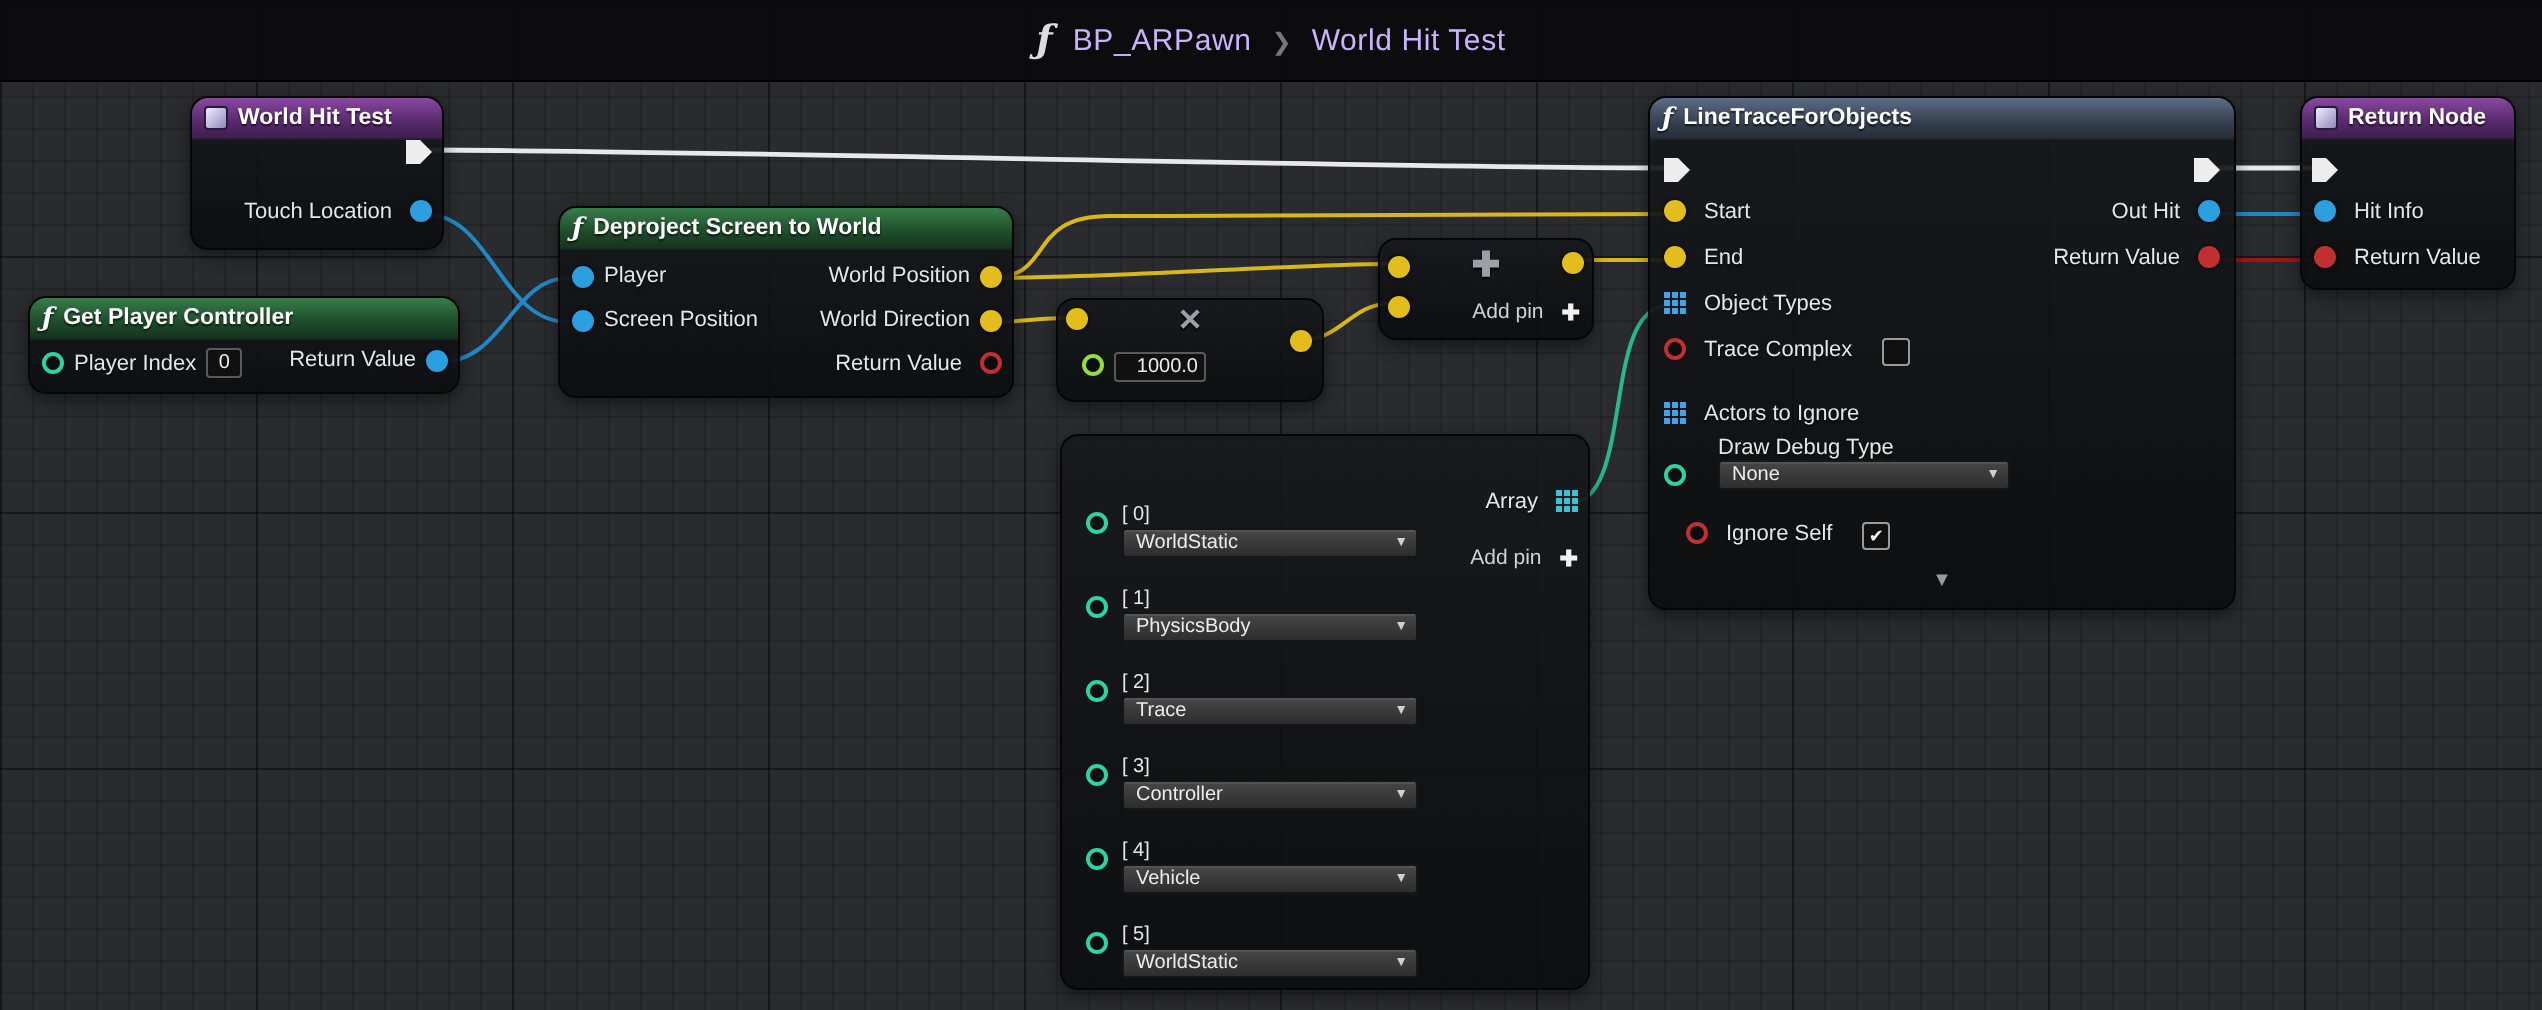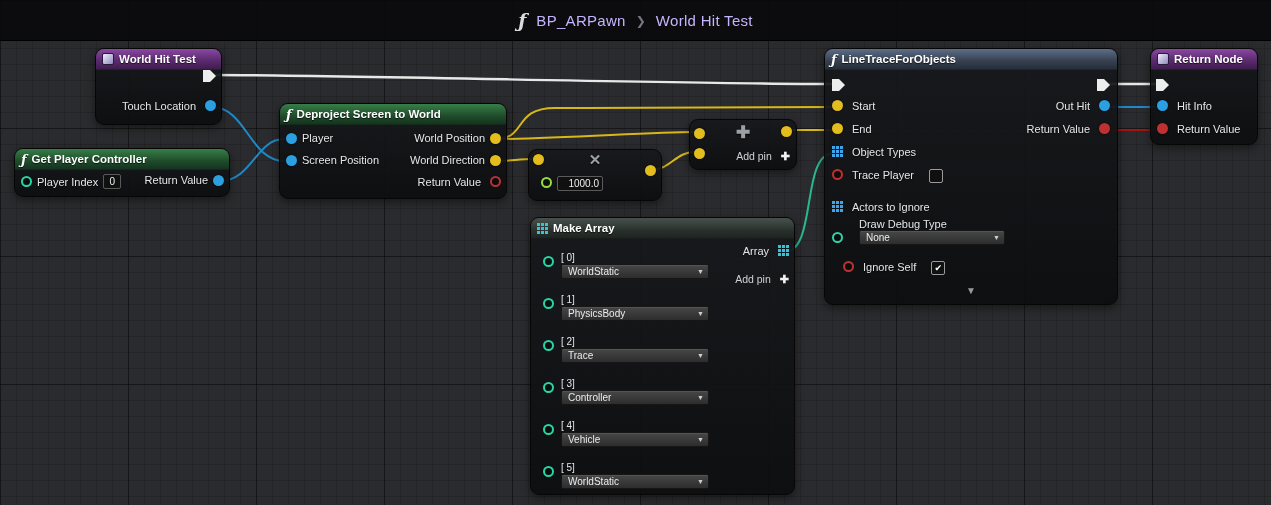--- a/index.html
+++ b/index.html
@@ -189,26 +189,20 @@
     <span class="pin solid c-yellow" style="position:absolute;left:4px;top:8px"></span>
     <span class="pin solid c-yellow" style="position:absolute;left:4px;top:28px"></span>
     <span class="pin solid c-yellow" style="position:absolute;right:4px;top:6px"></span>
     <div class="row" style="right:6px;bottom:3px">
       <span class="addpin">Add pin</span>
       <span class="pluschar">✚</span>
     </div>
   </div>
 
   <div class="node" style="left:530px;top:217px;width:263px;height:276px">
-    <div class="nhead hdr-gray">
-      <svg class="gicon g-cyan" width="11" height="11" viewBox="0 0 11 11">
-          <path fill="currentColor" d="M0 0h3v3H0zM4 0h3v3H4zM8 0h3v3H8zM0 4h3v3H0zM4 4h3v3H4zM8 4h3v3H8zM0 8h3v3H0zM4 8h3v3H4zM8 8h3v3H8z"></path>
-        </svg>
-      <span>Make Array</span>
-    </div>
     <div class="row" style="right:5px;top:27px">
       <span class="plabel">Array</span>
       <svg class="gicon g-cyan" width="11" height="11" viewBox="0 0 11 11">
           <path fill="currentColor" d="M0 0h3v3H0zM4 0h3v3H4zM8 0h3v3H8zM0 4h3v3H0zM4 4h3v3H4zM8 4h3v3H8zM0 8h3v3H0zM4 8h3v3H4zM8 8h3v3H8z"></path>
         </svg>
     </div>
     <div class="row" style="right:5px;top:55px">
       <span class="addpin">Add pin</span>
       <span class="pluschar">✚</span>
     </div>
@@ -292,21 +286,21 @@
       <span class="plabel">End</span>
     </div>
     <div class="row" style="left:7px;top:97px">
       <svg class="gicon g-blue" width="11" height="11" viewBox="0 0 11 11">
           <path fill="currentColor" d="M0 0h3v3H0zM4 0h3v3H4zM8 0h3v3H8zM0 4h3v3H0zM4 4h3v3H4zM8 4h3v3H8zM0 8h3v3H0zM4 8h3v3H4zM8 8h3v3H8z"></path>
         </svg>
       <span class="plabel">Object Types</span>
     </div>
     <div class="row" style="left:7px;top:120px">
       <span class="pin hollow c-red"></span>
-      <span class="plabel">Trace Player</span>
+      <span class="plabel">Trace Complex</span>
       <span class="checkbox" style="margin-left:6px"></span>
     </div>
     <div class="row" style="left:7px;top:152px">
       <svg class="gicon g-blue" width="11" height="11" viewBox="0 0 11 11">
           <path fill="currentColor" d="M0 0h3v3H0zM4 0h3v3H4zM8 0h3v3H8zM0 4h3v3H0zM4 4h3v3H4zM8 4h3v3H8zM0 8h3v3H0zM4 8h3v3H4zM8 8h3v3H8z"></path>
         </svg>
       <span class="plabel">Actors to Ignore</span>
     </div>
     <div class="row" style="left:34px;top:169px">
       <span class="plabel">Draw Debug Type</span>

